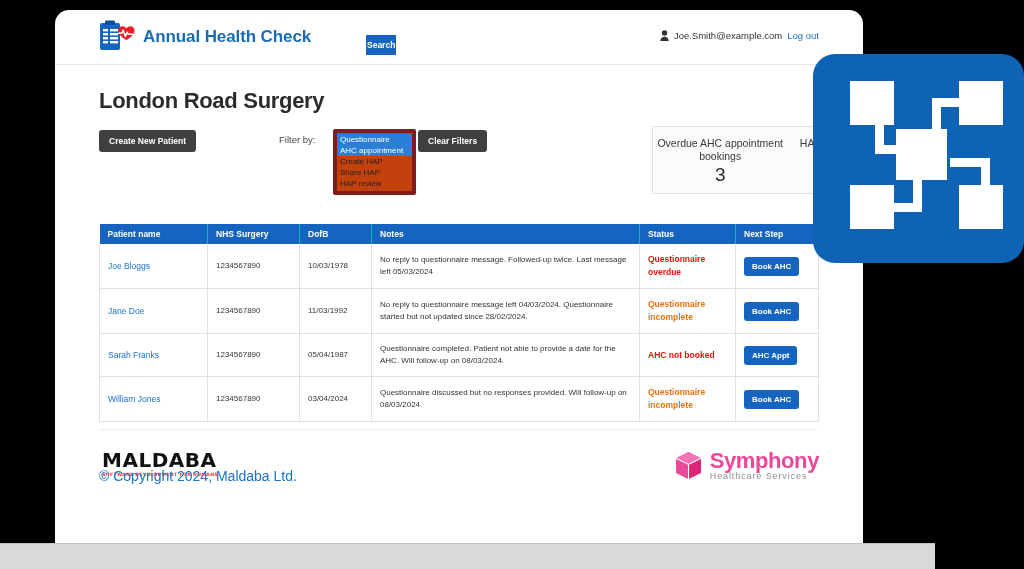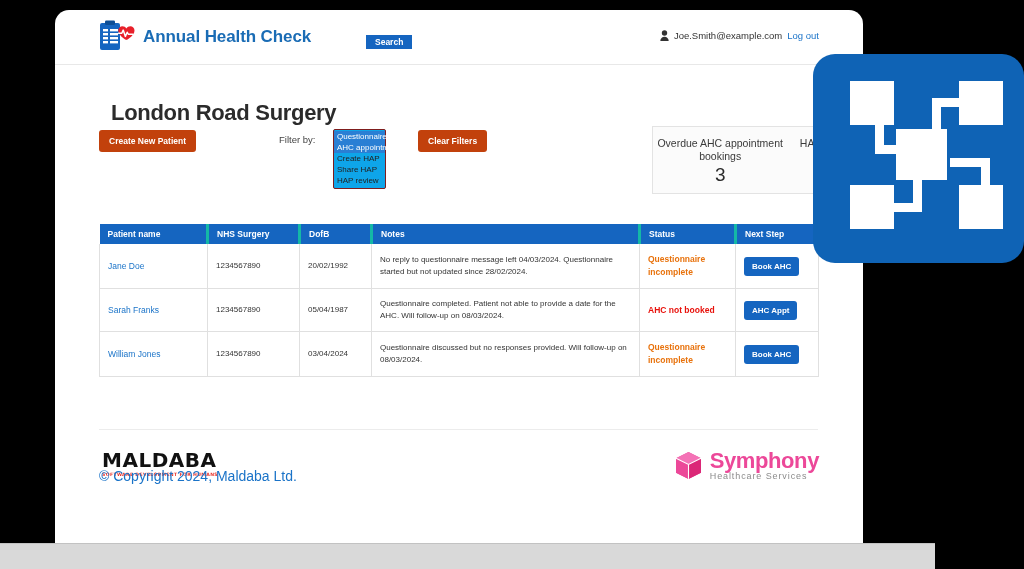--- a/index.html
+++ b/index.html
@@ -79,27 +79,27 @@
     border-right: none;
     background: #fff;
     font-size: 8.5px;
     color: #333;
     padding: 0 5px;
     outline: none;
     font-family: "Liberation Sans", sans-serif;
   }
   #search-input::placeholder { color: #9a9a9a; }
   #search-button {
-    height: 14px;
+    height: 20px;
     border: none;
     background: #1565c0;
     color: #fff;
     font-size: 8.5px;
     font-weight: 700;
-    padding: 0 9px;
+    padding: 0 1px;
     cursor: pointer;
     font-family: "Liberation Sans", sans-serif;
   }
 
   #account {
     position: absolute;
     right: 44px;
     top: 20px;
     display: flex;
     align-items: center;
@@ -113,26 +113,26 @@
 
   
   #page-title {
     position: absolute;
     left: 44px;
     top: 78px;
     font-size: 22px;
     font-weight: 700;
     color: #2b2b2b;
     letter-spacing: -0.3px;
-    margin: 12px;
+    margin: 0;
   }
 
   
   .btn-primary {
-    background: #c2410c;
+    background: #404040;
     color: #ffffff;
     border: none;
     border-radius: 3px;
     font-size: 8.5px;
     font-weight: 700;
     padding: 6px 10px;
     cursor: pointer;
     font-family: "Liberation Sans", sans-serif;
     white-space: nowrap;
   }
@@ -145,23 +145,23 @@
     position: absolute;
     left: 224px;
     top: 124px;
     font-size: 9.5px;
     color: #444;
   }
   #filter-list {
     position: absolute;
     left: 278px;
     top: 119px;
-    width: 53px;
-    background: #0ea5e9;
-    border: 1px solid #7f1d1d;
+    width: 83px;
+    background: #c2410c;
+    border: 4px solid #7f1d1d;
     border-radius: 2px;
     padding: 1px 0 2px 0;
     box-sizing: border-box;
   }
   .filter-option {
     font-size: 8px;
     line-height: 11px;
     padding: 0 3px;
     color: #222;
     white-space: nowrap;
@@ -215,21 +215,21 @@
     border-collapse: collapse;
     table-layout: fixed;
   }
   #patients-table th {
     background: #1565c0;
     color: #ffffff;
     font-size: 8.5px;
     font-weight: 700;
     text-align: left;
     padding: 5px 8px;
-    border-right: 3px solid #14b8a6;
+    border-right: 1px solid #14b8a6;
   }
   #patients-table th:last-child { border-right: none; }
   #patients-table td {
     border: 1px solid #e0e0e0;
     border-top: none;
     font-size: 8px;
     color: #333;
     padding: 9px 8px;
     vertical-align: middle;
     line-height: 12px;
@@ -421,24 +421,38 @@
         <th>NHS Surgery</th>
         <th>DofB</th>
         <th>Notes</th>
         <th>Status</th>
         <th>Next Step</th>
       </tr>
     </thead>
     <tbody>
       <tr>
         <td>
+          <a class="patient-link" href="#">Joe Bloggs</a>
+        </td>
+        <td>1234567890</td>
+        <td>10/03/1978</td>
+        <td>No reply to questionnaire message. Followed-up twice. Last message left 05/03/2024</td>
+        <td>
+          <span class="status-text status-red">Questionnaire overdue</span>
+        </td>
+        <td class="cell-next">
+          <button class="next-step-button">Book AHC</button>
+        </td>
+      </tr>
+      <tr>
+        <td>
           <a class="patient-link" href="#">Jane Doe</a>
         </td>
         <td>1234567890</td>
-        <td>20/02/1992</td>
+        <td>11/03/1992</td>
         <td>No reply to questionnaire message left 04/03/2024. Questionnaire started but not updated since 28/02/2024.</td>
         <td>
           <span class="status-text status-orange">Questionnaire incomplete</span>
         </td>
         <td class="cell-next">
           <button class="next-step-button">Book AHC</button>
         </td>
       </tr>
       <tr>
         <td>

